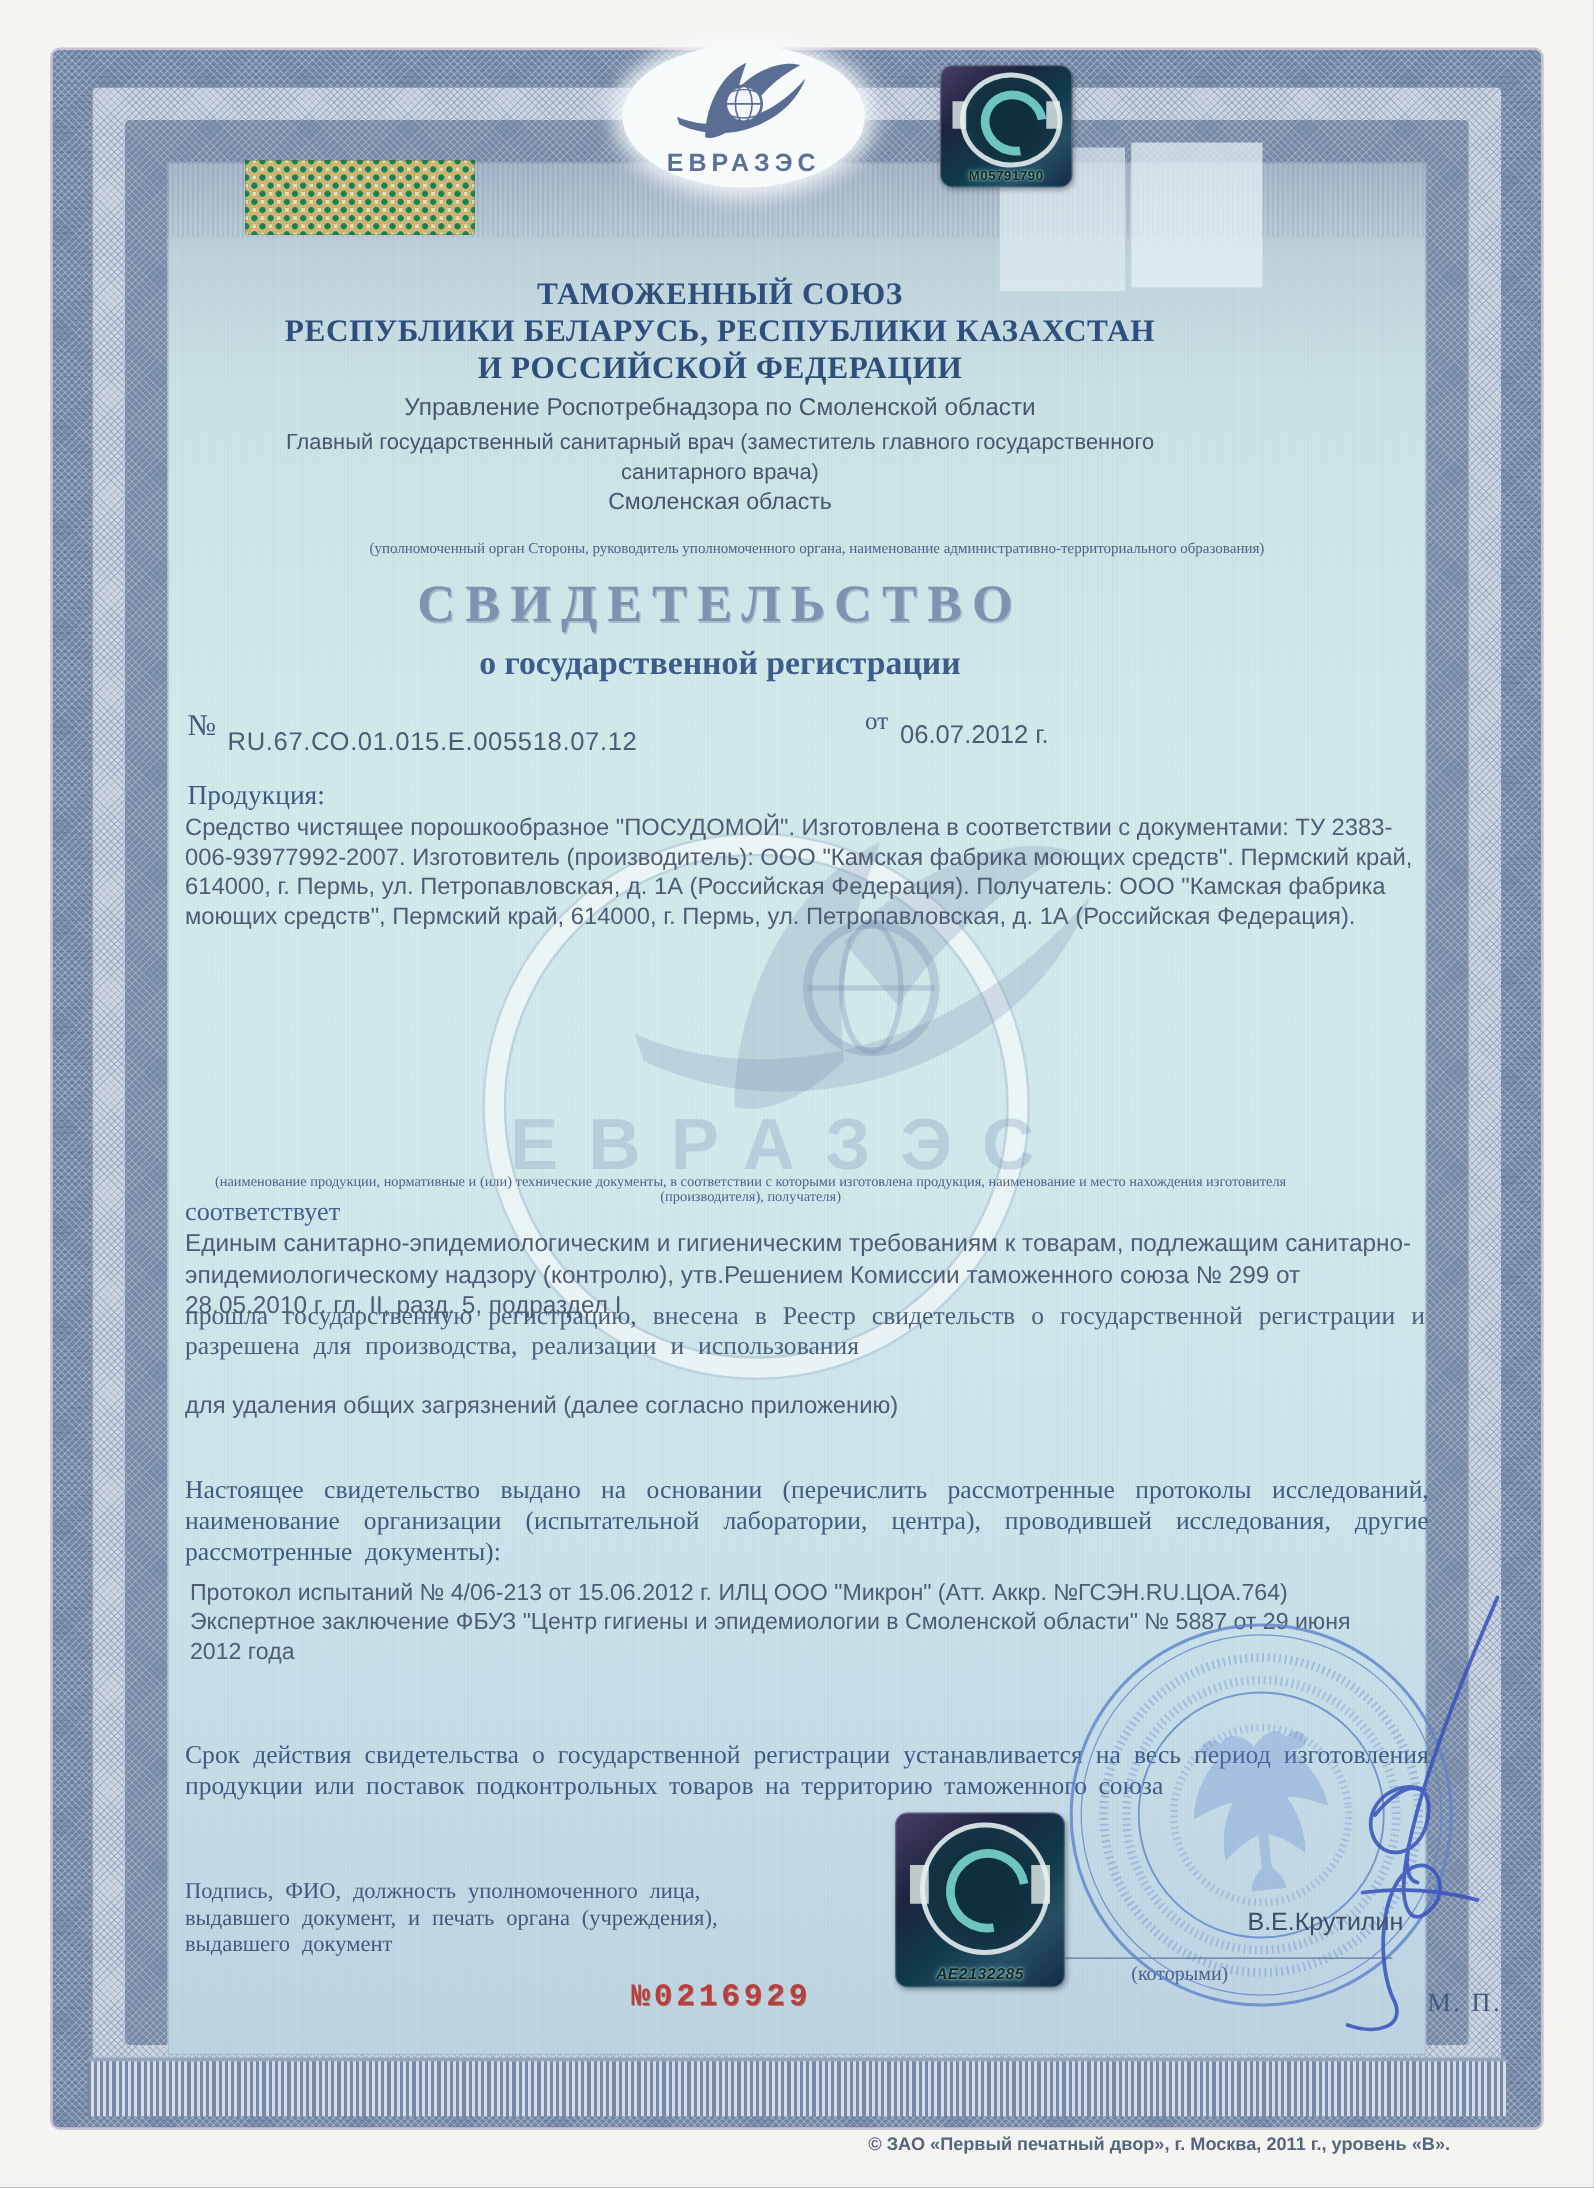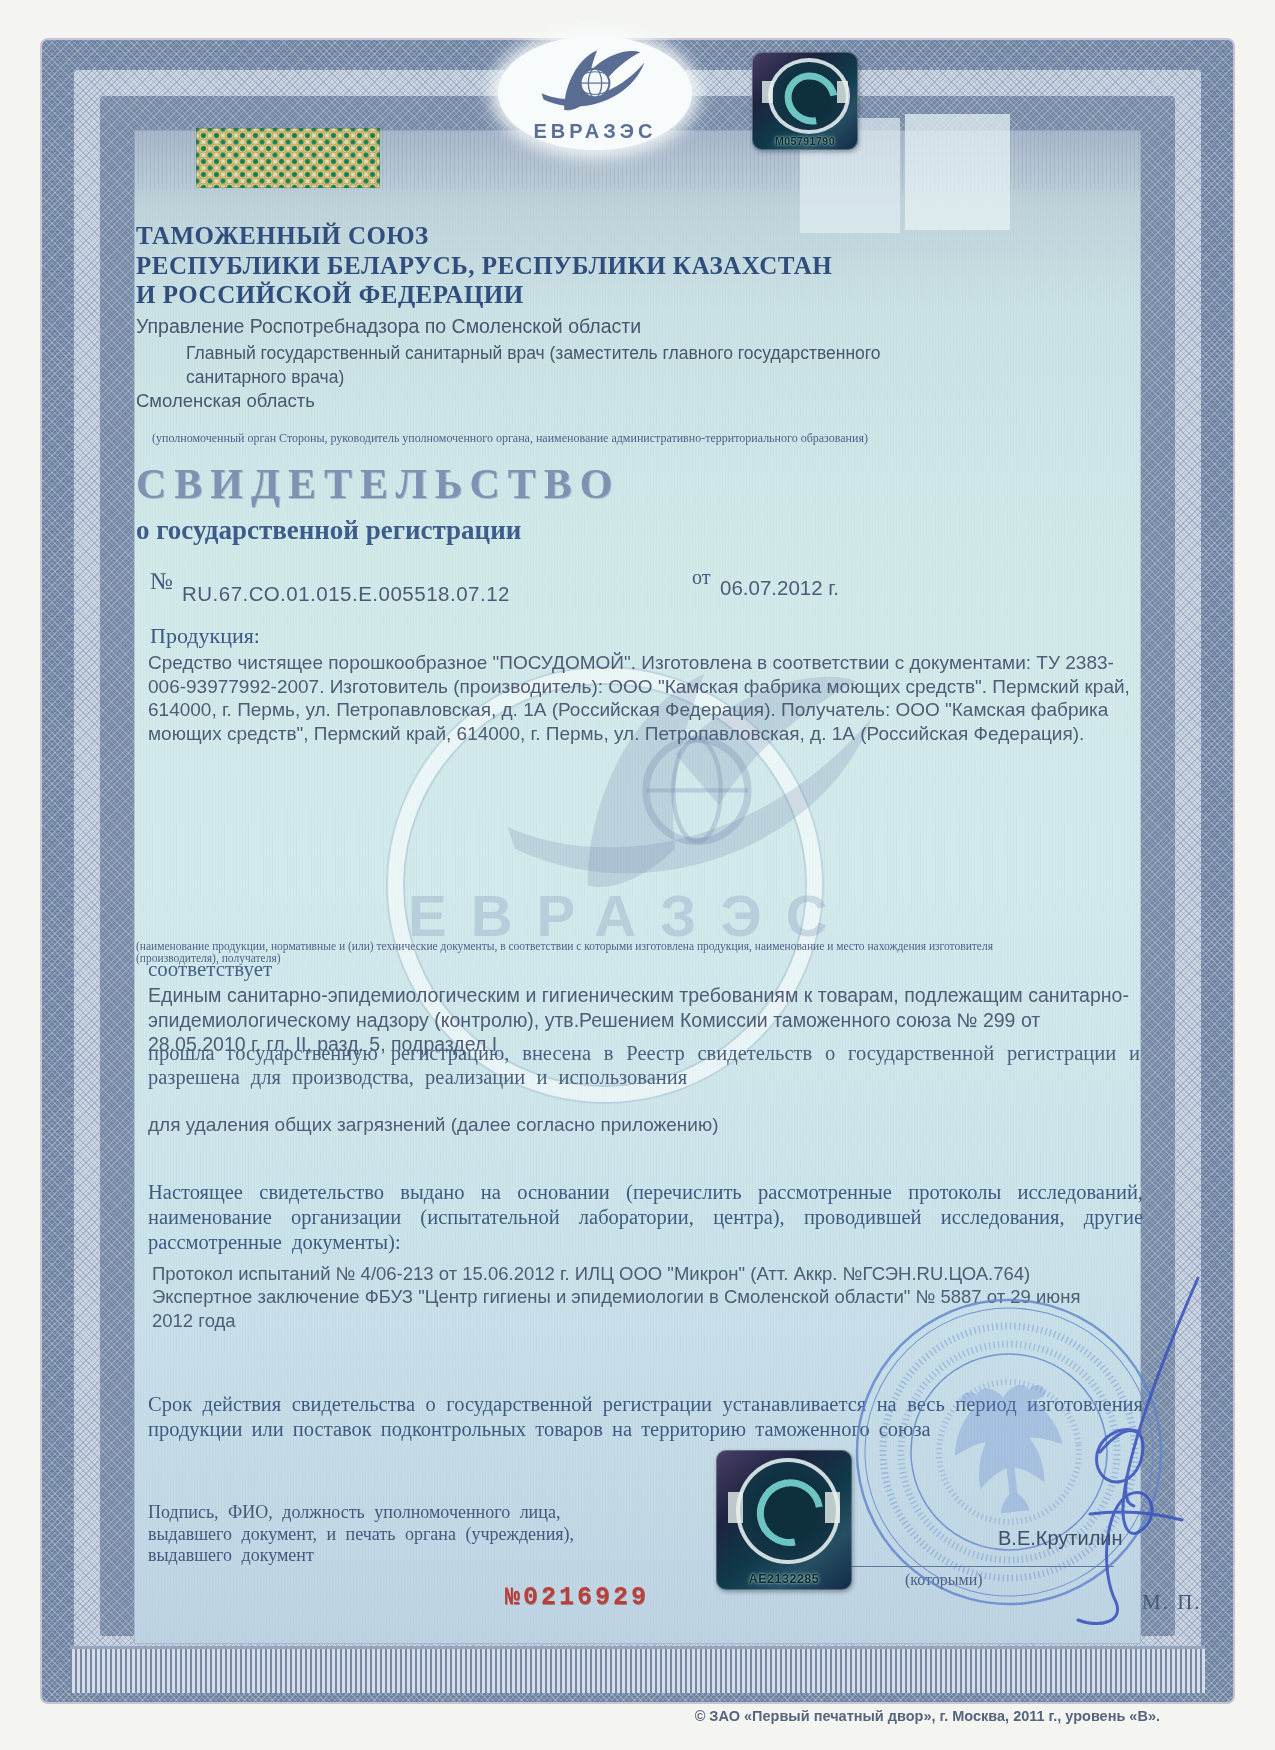--- a/index.html
+++ b/index.html
@@ -1,21 +1,21 @@
 <!DOCTYPE html>
 <html><head>
 <meta charset="utf-8">
 <style>
   html,body{margin:0;padding:0;}
   body{width:1275px;height:1750px;position:relative;overflow:hidden;
        background:#f4f5f0;font-family:"Liberation Sans","DejaVu Sans",sans-serif;}
   .abs{position:absolute;}
   .serif{font-family:"Liberation Serif","DejaVu Serif",serif;}
   .sans{font-family:"Liberation Sans","DejaVu Sans",sans-serif;}
-  .center{text-align:left;}
+  .center{text-align:center;}
 
   
   .frame-outer{left:42px;top:40px;width:1191px;height:1662px;
     background-color:#7186a4;
     background-image:
       repeating-linear-gradient(45deg, rgba(255,255,255,.22) 0 1px, transparent 1px 4px),
       repeating-linear-gradient(-45deg, rgba(255,255,255,.22) 0 1px, transparent 1px 4px),
       repeating-linear-gradient(0deg, rgba(20,40,80,.10) 0 1px, transparent 1px 5px);
     box-shadow:0 0 0 2px rgba(150,130,180,.45);
     border-radius:6px;}
@@ -167,21 +167,21 @@
 <div class="abs txt serif body-serif just" style="left:148px;top:1042px;width:992px;font-size:20.5px;line-height:23.5px;word-spacing:6px;">прошла государственную регистрацию, внесена в Реестр свидетельств о государственной регистрации и разрешена для производства, реализации и использования</div>
 <div class="abs txt sans body-sans" style="left:148px;top:1114px;width:992px;font-size:19px;">для удаления общих загрязнений (далее согласно приложению)</div>
 
 <div class="abs txt serif body-serif just" style="left:148px;top:1180px;width:995px;font-size:20.5px;line-height:25px;word-spacing:5px;color:#3f5a80;">Настоящее свидетельство выдано на основании (перечислить рассмотренные протоколы исследований, наименование организации (испытательной лаборатории, центра), проводившей исследования, другие рассмотренные документы):</div>
 <div class="abs txt sans body-sans" style="left:152px;top:1262px;width:940px;font-size:18.5px;line-height:23.3px;">Протокол испытаний № 4/06-213 от 15.06.2012 г. ИЛЦ ООО "Микрон" (Атт. Аккр. №ГСЭН.RU.ЦОА.764)  Экспертное заключение ФБУЗ "Центр гигиены и эпидемиологии в Смоленской области" № 5887 от 29 июня 2012 года</div>
 
 <div class="abs txt serif body-serif just" style="left:148px;top:1392px;width:995px;font-size:20.5px;line-height:25px;word-spacing:4px;color:#3f5a80;">Срок действия свидетельства о государственной регистрации устанавливается на весь период изготовления продукции или поставок подконтрольных товаров на территорию таможенного союза</div>
 
 <div class="abs txt serif" style="left:148px;top:1502px;width:492px;font-size:18px;line-height:21.5px;word-spacing:5px;color:#42597c;">Подпись, ФИО, должность уполномоченного лица, выдавшего документ, и печать органа (учреждения), выдавшего документ</div>
 
-<div class="abs holo" style="left:716px;top:1450px;width:136px;height:140px;">
+<div class="abs holo" style="left:716px;top:1450px;width:136px;height:140px;font-style:italic;">
   <div class="ring"></div>
   <div class="cmark"></div>
   <div class="slab-l"></div>
   <div class="slab-r"></div>
   <div class="num" style="font-size:12.5px;">АЕ2132285</div>
 </div>
 
 <svg class="abs stamp-wrap" style="left:848px;top:1286px;transform:rotate(-6deg);opacity:.8;" width="322" height="332" viewBox="0 0 322 332">
   <g stroke="#5f83cc" fill="none">
     <circle cx="161" cy="166" r="152" stroke-width="2.5"></circle>

